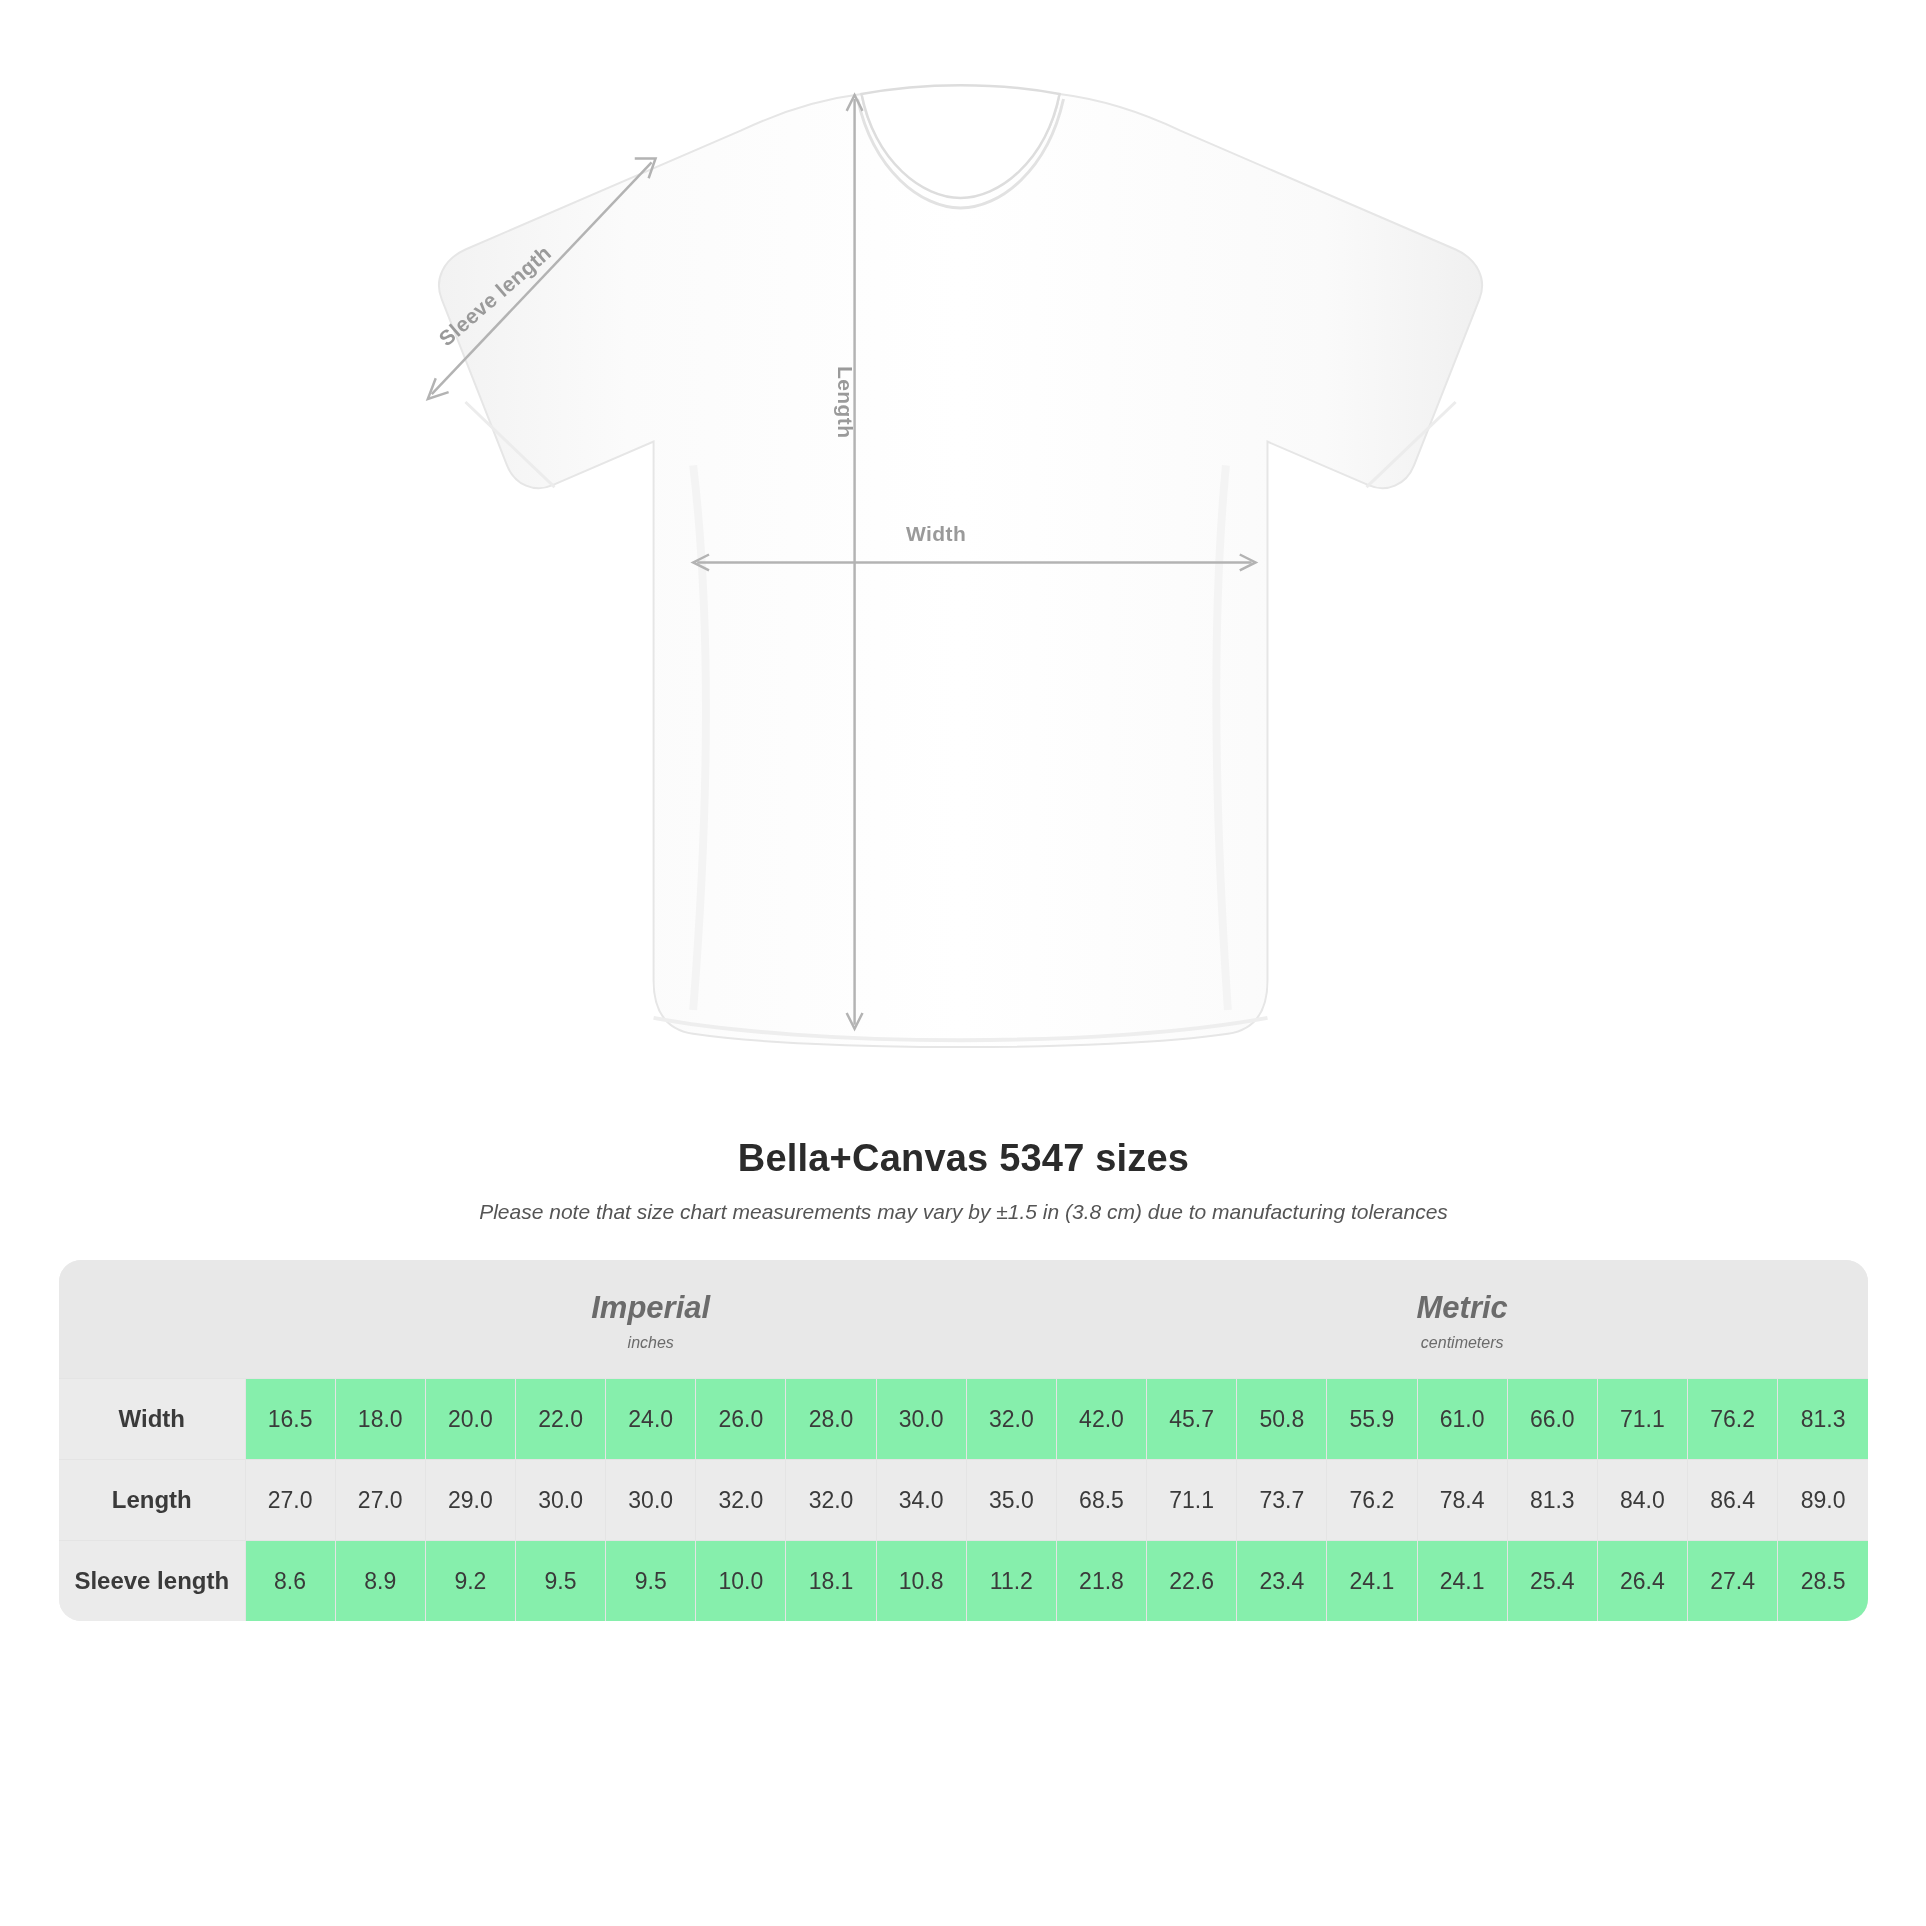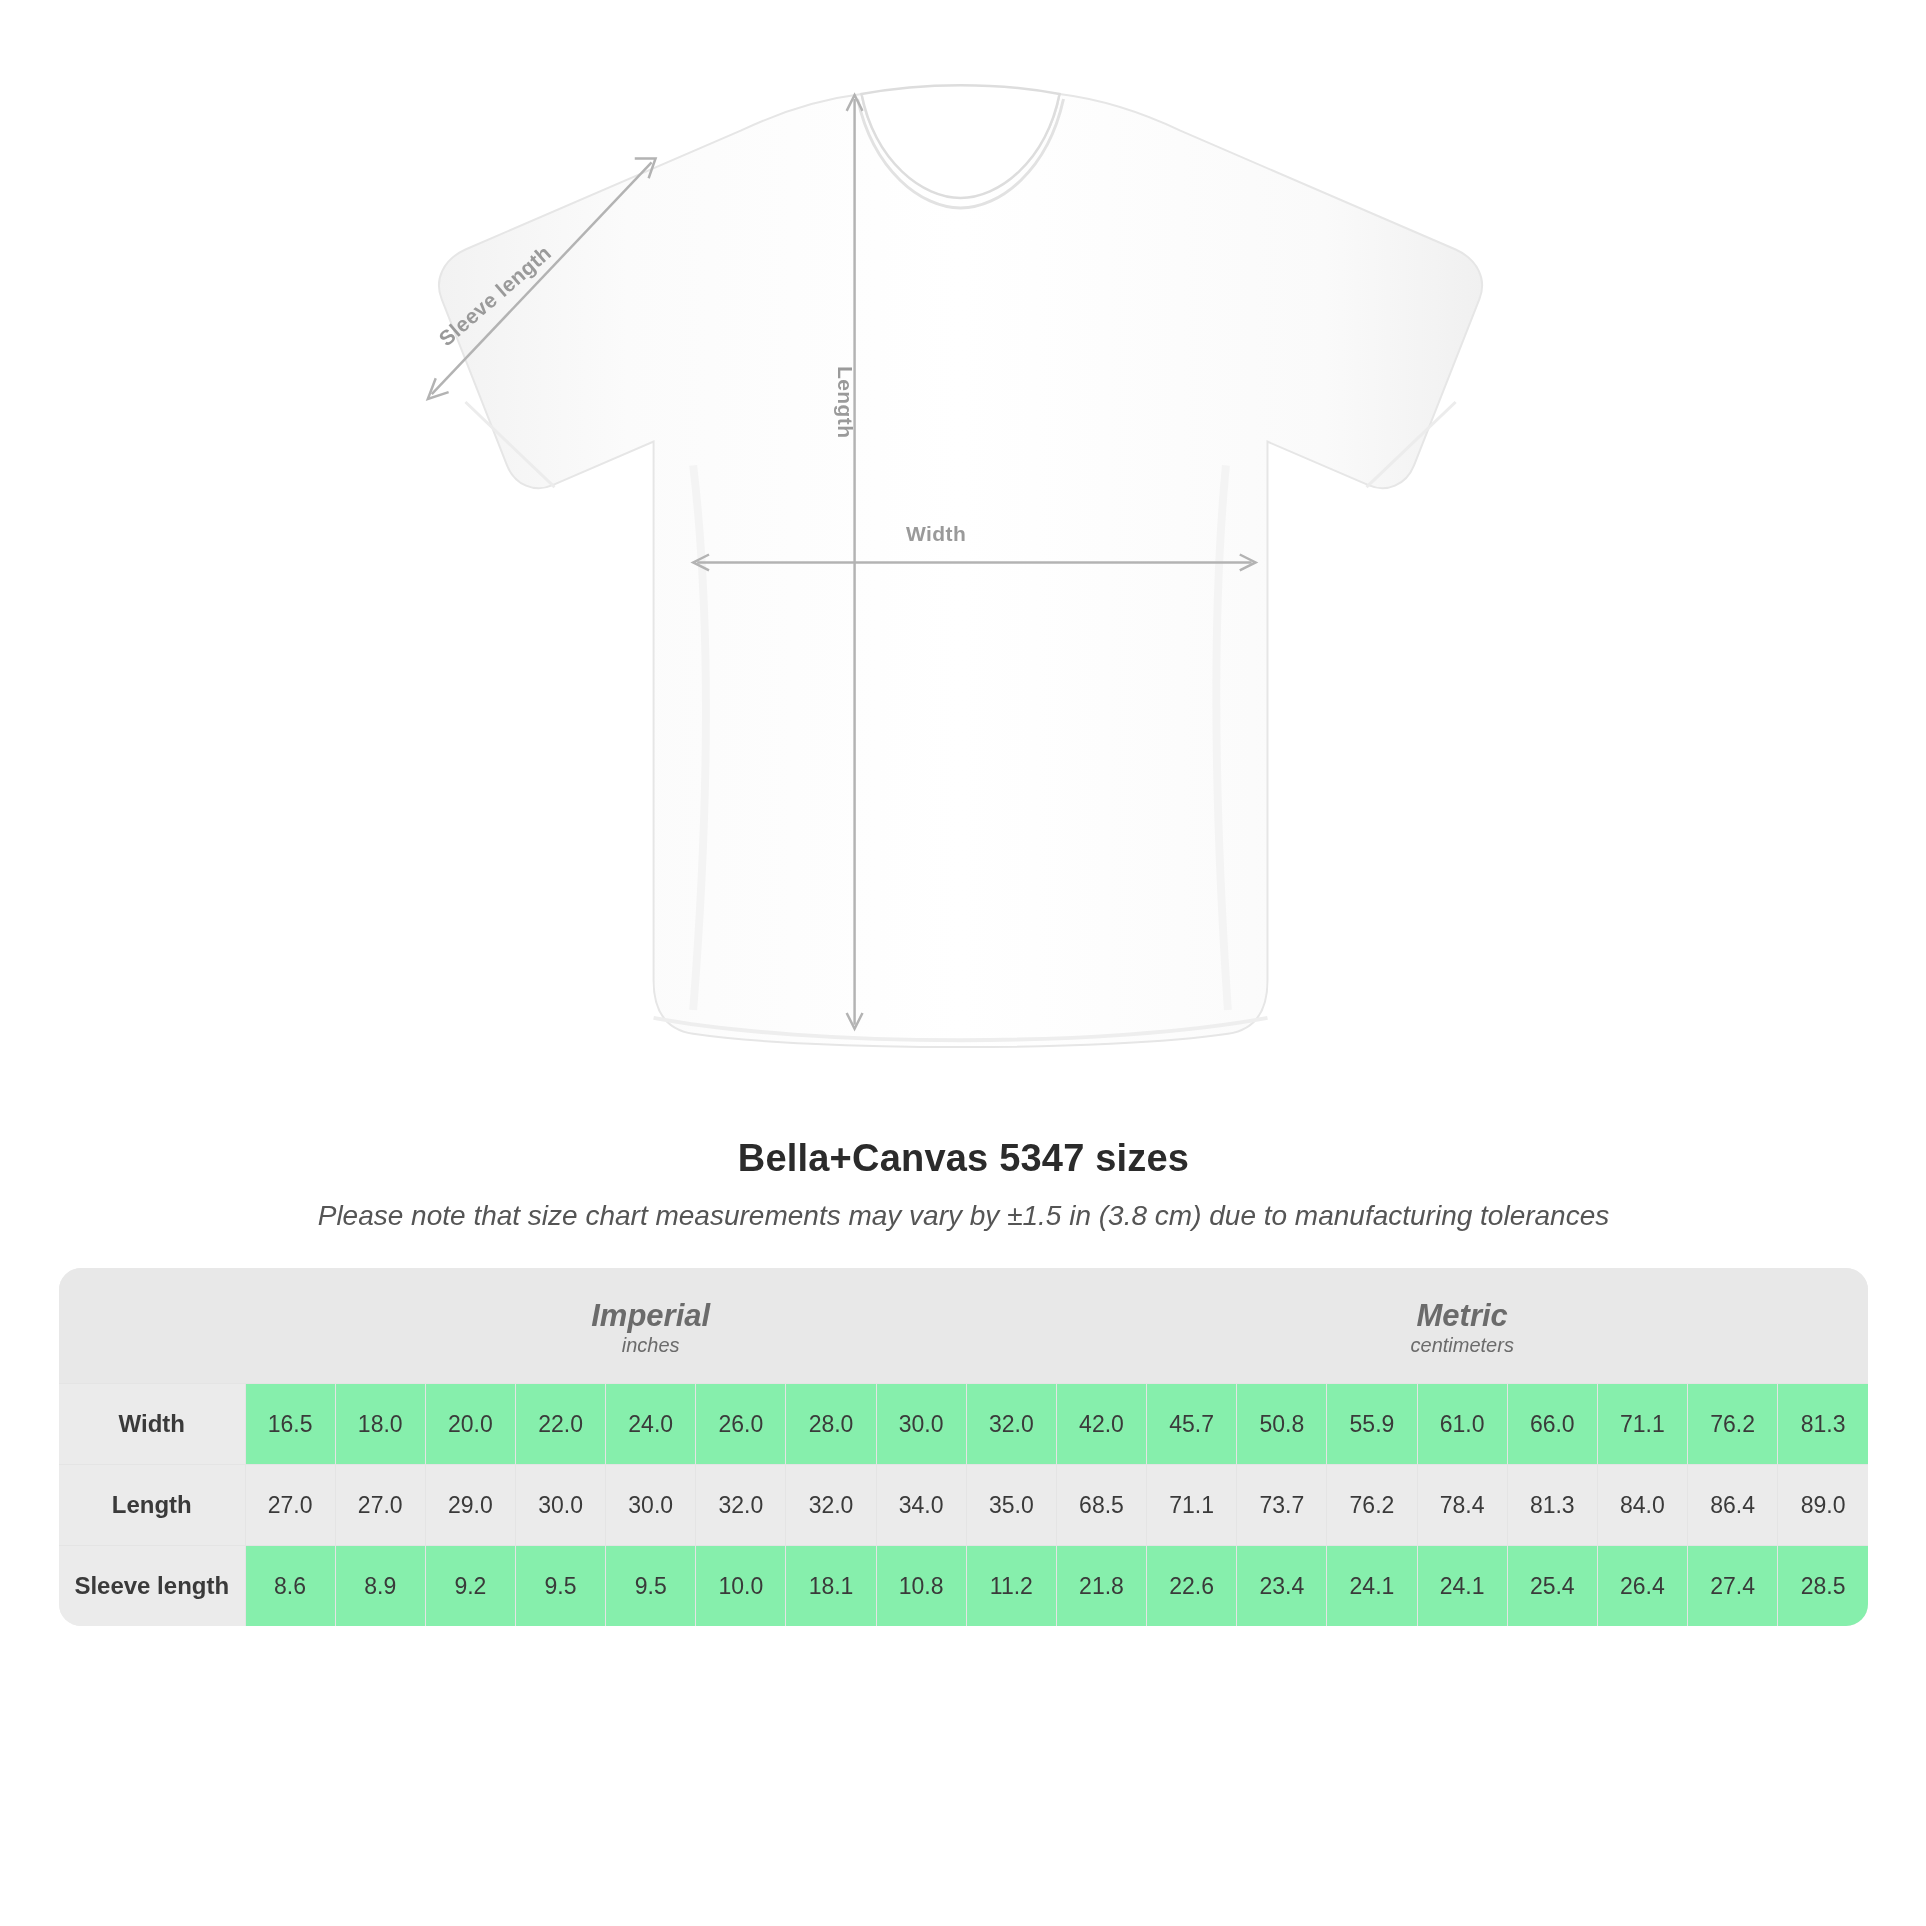--- a/index.html
+++ b/index.html
@@ -62,21 +62,21 @@
     text-align: center;
     margin-top: 28px;
   }
   .chart-title {
     font-size: 38px;
     font-weight: bold;
     color: #2b2b2b;
     letter-spacing: 0.2px;
   }
   .chart-note {
-    font-size: 28px;
+    font-size: 21px;
     font-style: italic;
     color: #555555;
     margin-top: 20px;
   }
 
   
   .table-wrap {
     margin: 36px 59px 0 59px;
     border-radius: 22px;
     overflow: hidden;
@@ -97,23 +97,24 @@
     padding: 30px 0 26px 0;
     background: #e8e8e8;
   }
   .unit-name {
     font-size: 31px;
     font-style: italic;
     font-weight: bold;
     color: #6b6b6b;
   }
   .unit-sub {
-    font-size: 20px;
+    font-size: 16px;
     font-style: italic;
     color: #6b6b6b;
+    margin-top: 8px;
   }
   .hdr-row td {
     padding: 26px 0;
     font-weight: bold;
     font-size: 24px;
     color: #4a4a4a;
     background: #f7f7f7;
     border-left: 1px solid #e4e4e4;
   }
   .hdr-row td.rowlabel {

